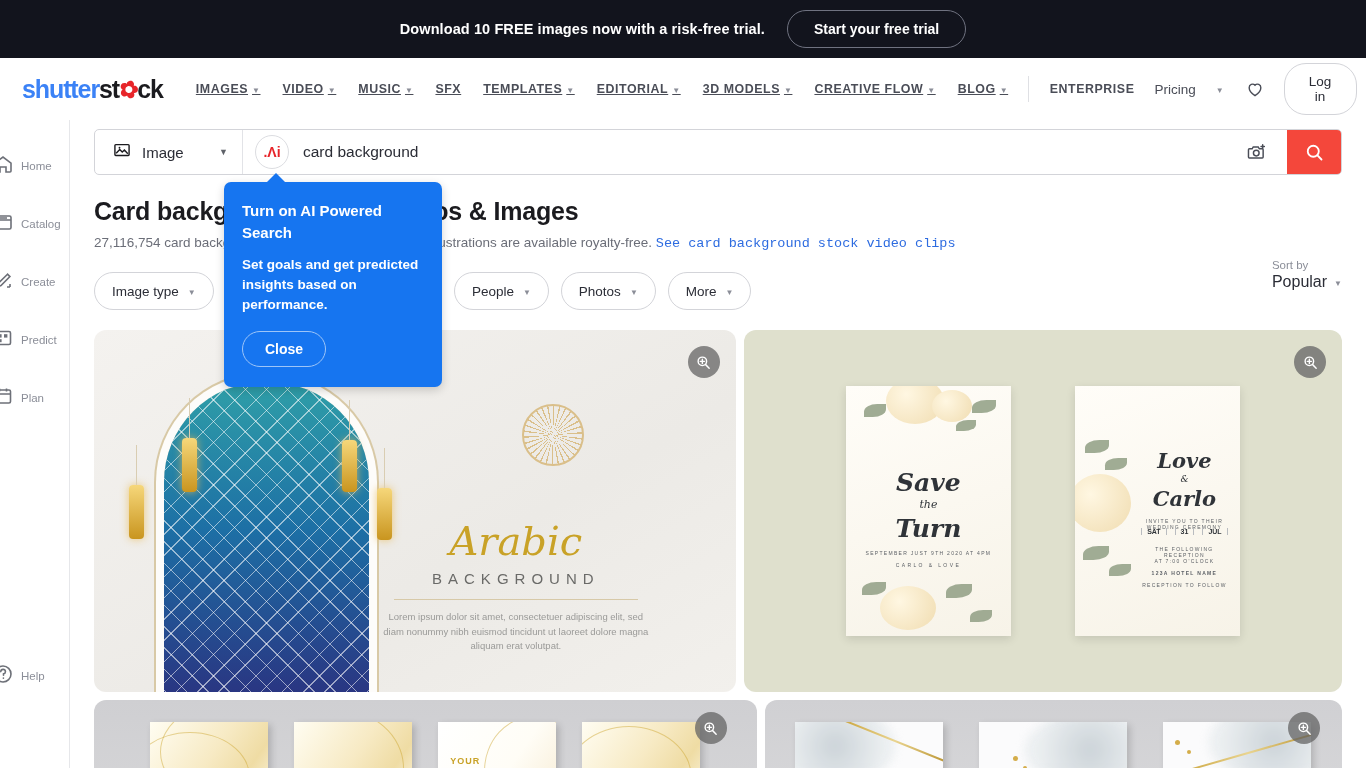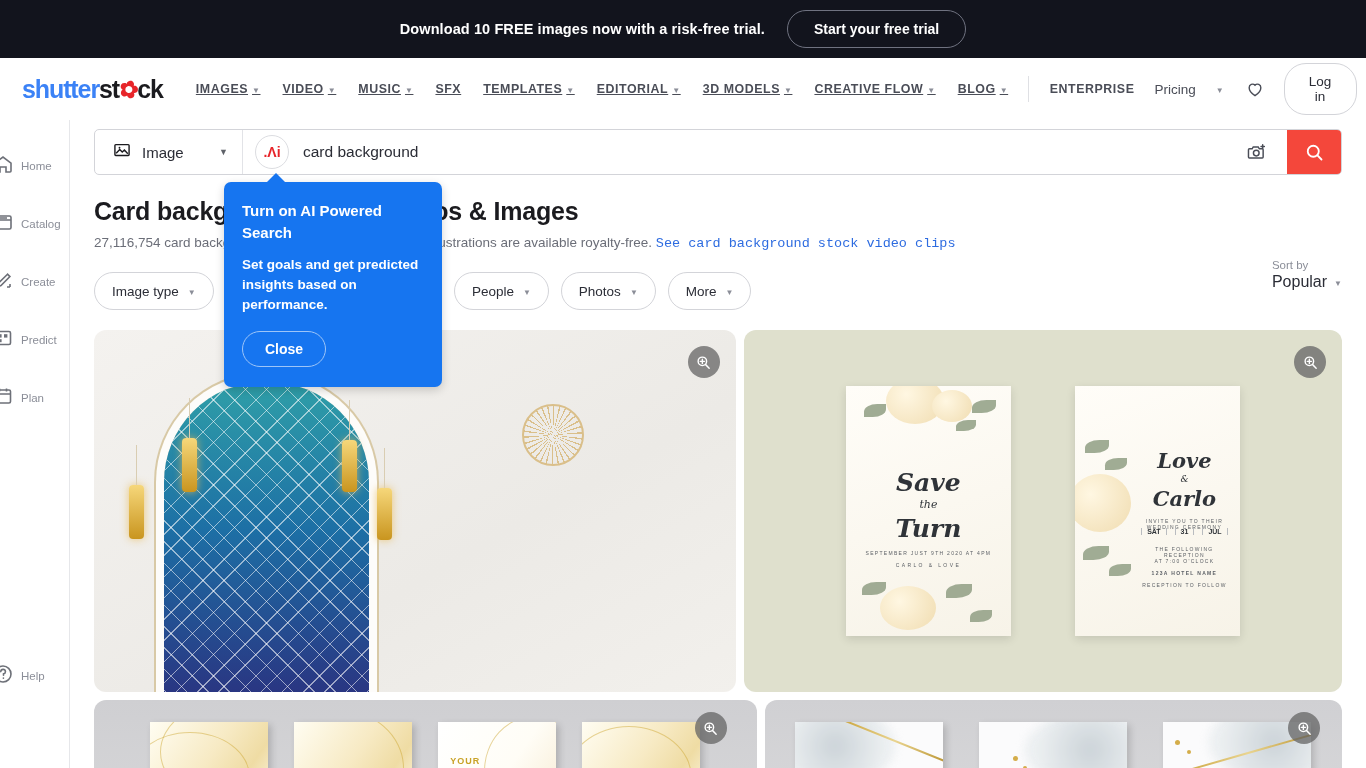--- a/index.html
+++ b/index.html
@@ -417,20 +417,26 @@
     <div class="grid-row">
 
       <div class="tile r1a">
         <div class="art-arabic">
           <div class="arch"></div>
           <div class="lantern" style="left:35px;top:155px;height:54px;"></div>
           <div class="lantern" style="left:88px;top:108px;height:54px;"></div>
           <div class="lantern" style="left:248px;top:110px;height:52px;"></div>
           <div class="lantern" style="left:283px;top:158px;height:52px;"></div>
           <div class="mandala"></div>
+          <div class="art-title">
+            <div class="art-script">Arabic</div>
+            <div class="art-sub">BACKGROUND</div>
+            <div class="art-rule"></div>
+            <div class="art-lorem">Lorem ipsum dolor sit amet, consectetuer adipiscing elit, sed diam nonummy nibh euismod tincidunt ut laoreet dolore magna aliquam erat volutpat.</div>
+          </div>
         </div>
         <div class="zoom-badge">
           <svg width="17" height="17" viewBox="0 0 24 24" fill="none" stroke="#fff" stroke-width="2">
             <circle cx="10.4" cy="10.4" r="6"></circle>
               <path d="M15 15l5 5M10.4 7.4v6M7.4 10.4h6" stroke-linecap="round"></path>
           </svg>
         </div>
       </div>
 
       <div class="tile r1b">

